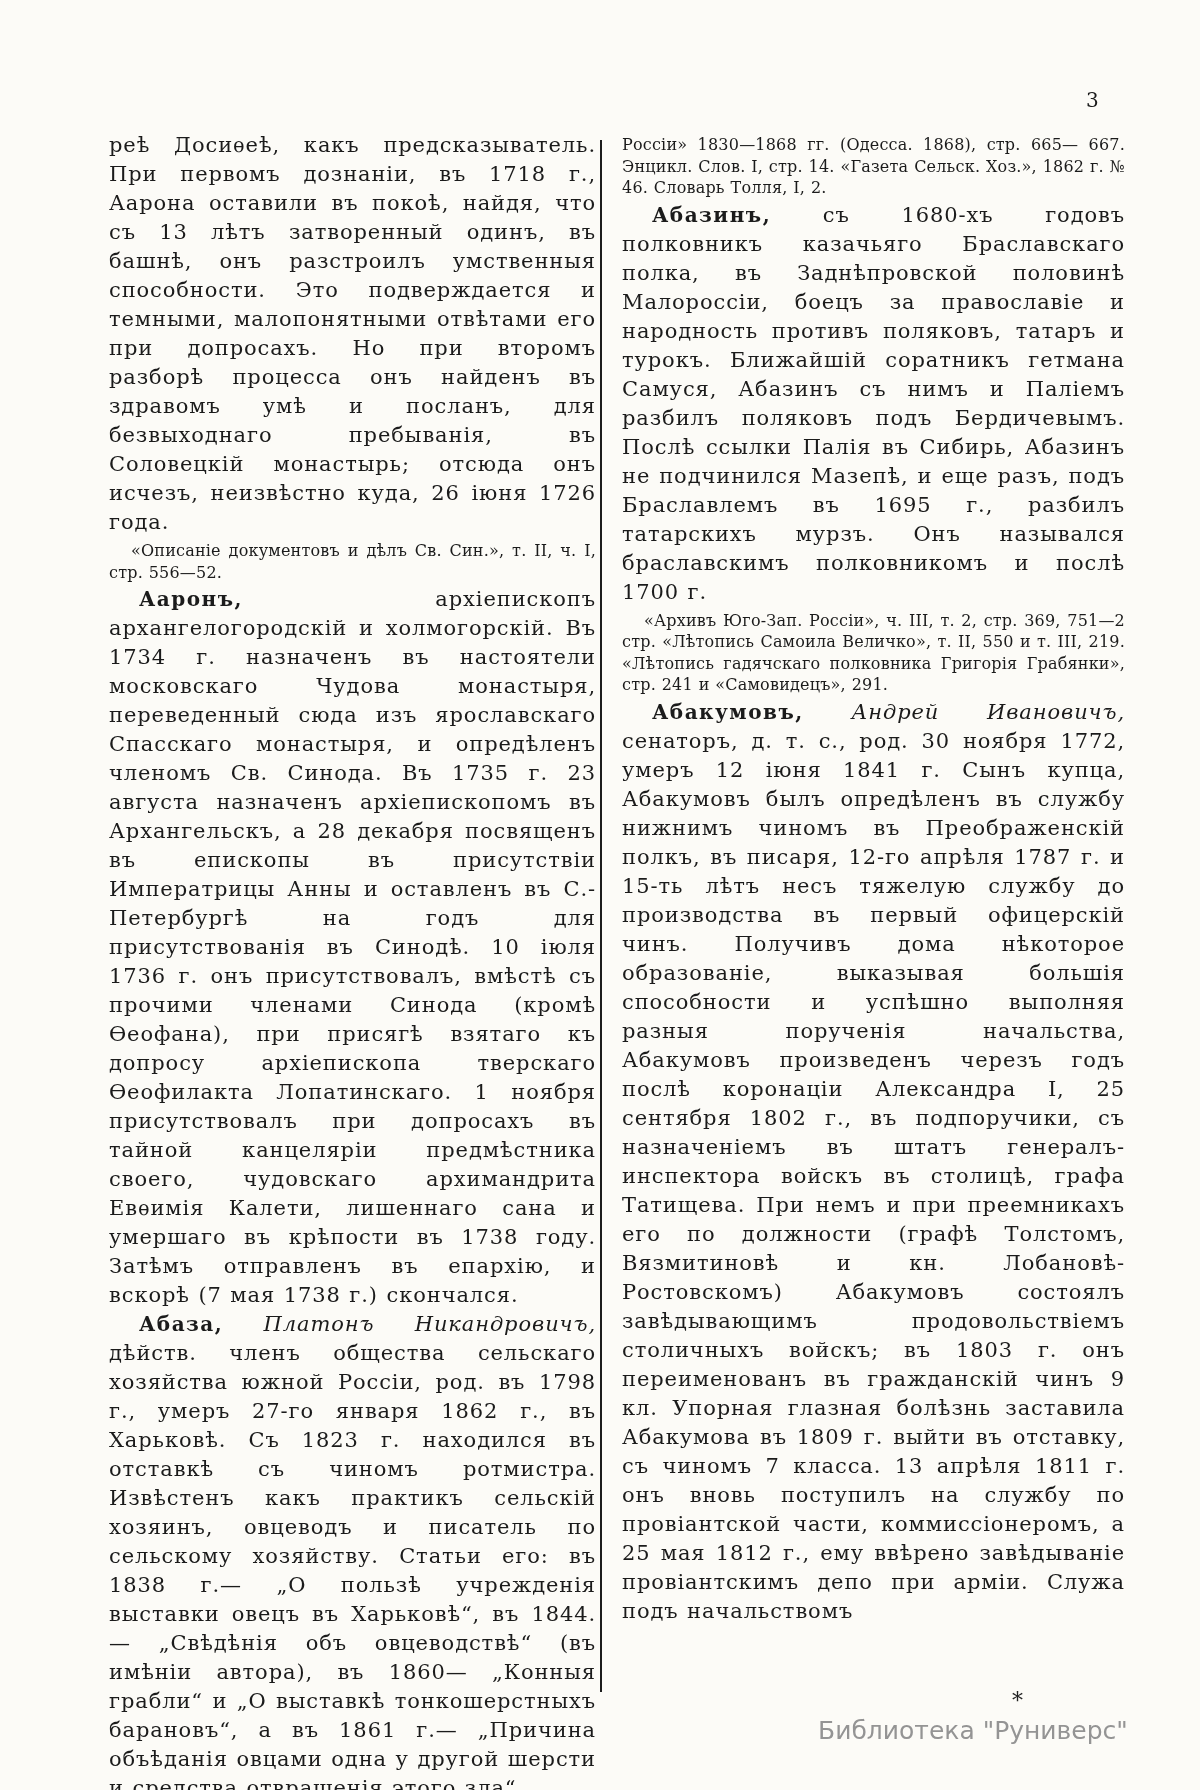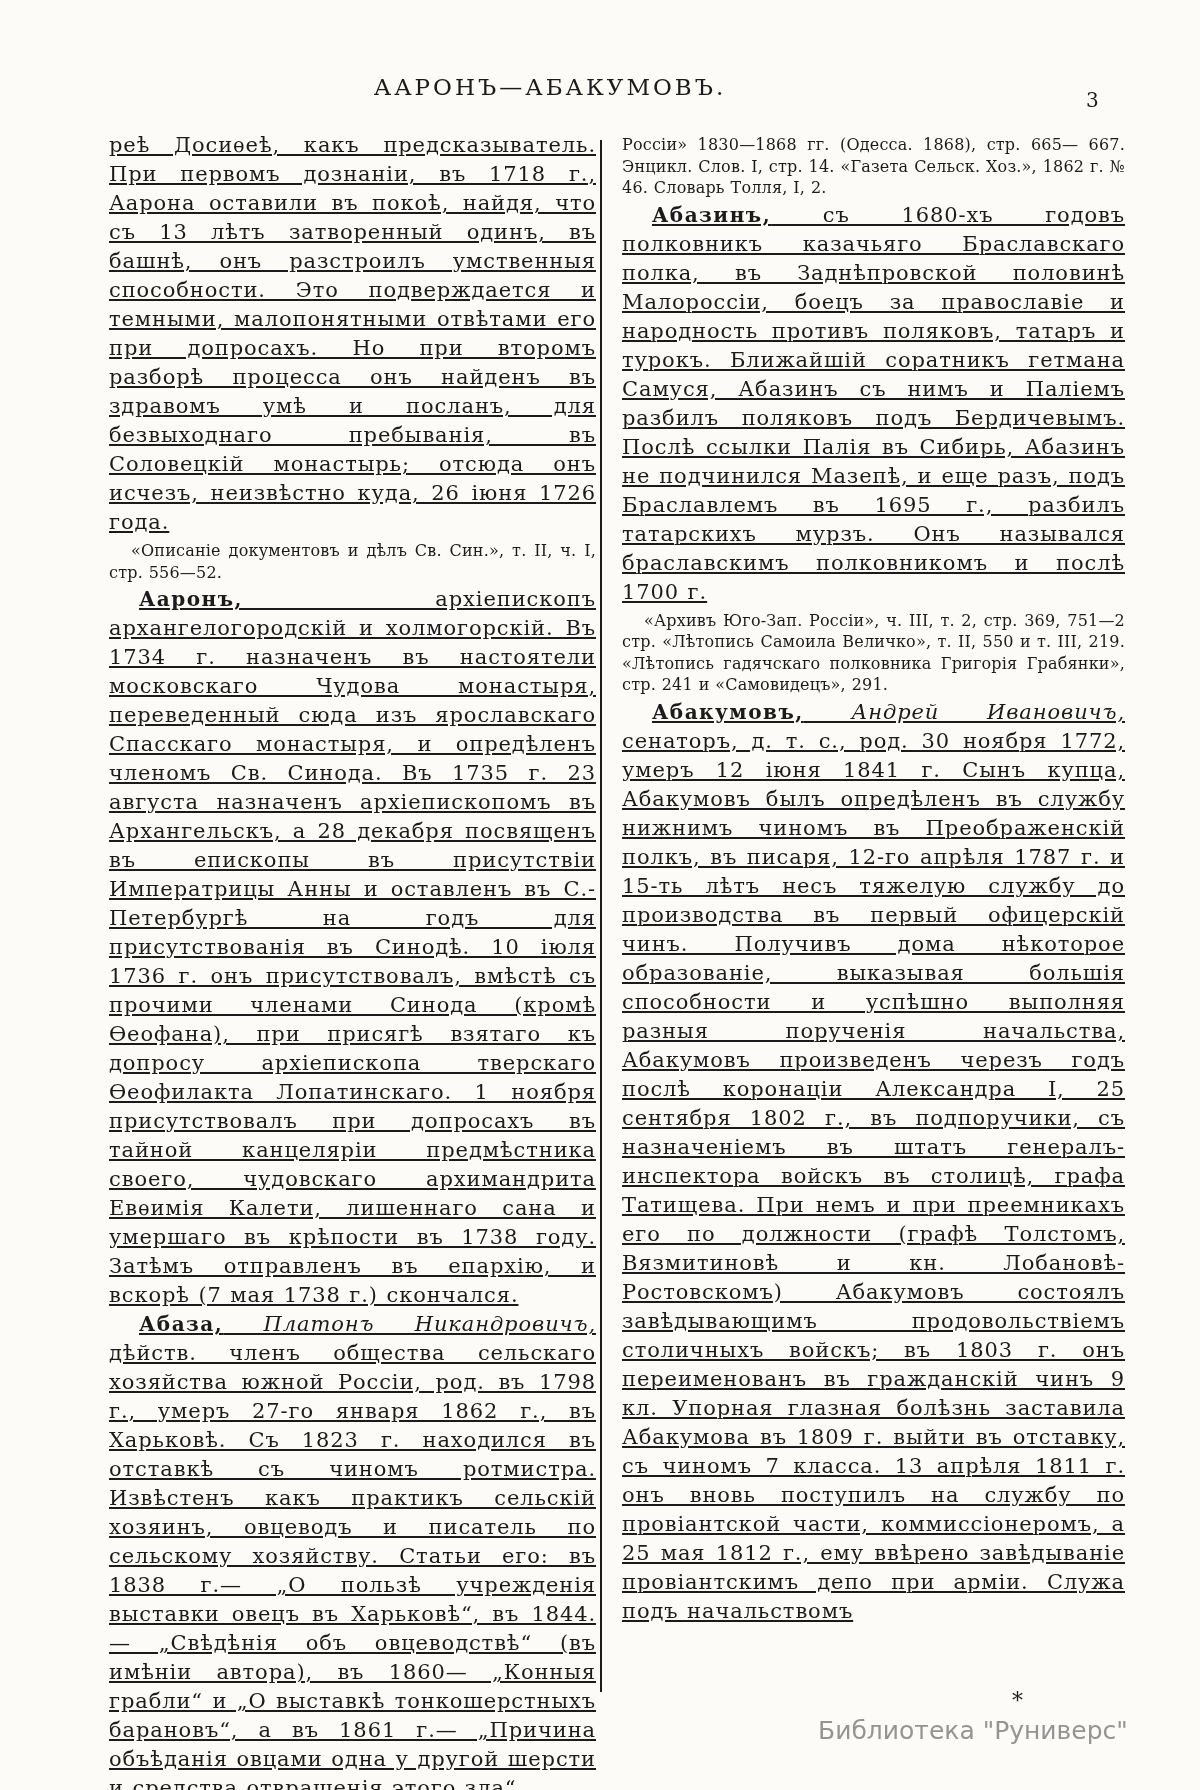--- a/index.html
+++ b/index.html
@@ -30,21 +30,21 @@
   .col-right { width:503px; margin-left:26px; }
   .divider {
     position:absolute; left:600px; top:140px;
     width:2px; height:1552px;
     background:#1c1c1c;
   }
   p { margin:0; }
   .body-text {
     font-size:21px; line-height:29px;
     text-align:justify;
-    letter-spacing:0.9px; word-spacing:1px;text-decoration:underline;
+    letter-spacing:0.9px; word-spacing:1px;
   }
   .entry { text-indent:30px; }
   .no-indent { text-indent:0 !important; }
   .cite {
     font-size:16px; line-height:21.5px;
     text-align:justify;
     letter-spacing:0.2px; word-spacing:0.5px;
     text-indent:22px;
     margin:3px 0 2px 0;
   }
@@ -63,23 +63,20 @@
     font-family:"DejaVu Sans","Liberation Sans",sans-serif;
     font-size:25px; color:#949494;
     white-space:nowrap;
   }
 </style>
 </head>
 <body>
 
 <div class="page">
 
-  <div class="running-head">
-    <span>ААРОНЪ—АБАКУМОВЪ.</span>
-  </div>
   <div class="page-number">3</div>
 
   <div class="divider"></div>
 
   <div class="columns">
 
     <div class="col col-left">
       <p class="body-text no-indent">реѣ Досиѳеѣ, какъ предсказыватель. При первомъ дознаніи, въ 1718 г., Аарона оставили въ покоѣ, найдя, что съ 13 лѣтъ затворенный одинъ, въ башнѣ, онъ разстроилъ умственныя способности. Это подверждается и темными, малопонятными отвѣтами его при допросахъ. Но при второмъ разборѣ процесса онъ найденъ въ здравомъ умѣ и посланъ, для безвыходнаго пребыванія, въ Соловецкій монастырь; отсюда онъ исчезъ, неизвѣстно куда, 26 іюня 1726 года.</p>
       <p class="cite">«Описаніе документовъ и дѣлъ Св. Син.», т. II, ч. I, стр. 556—52.</p>
       <p class="body-text entry"><b class="lead">Ааронъ,</b><span> архіепископъ архангелогородскій и холмогорскій. Въ 1734 г. назначенъ въ настоятели московскаго Чудова монастыря, переведенный сюда изъ ярославскаго Спасскаго монастыря, и опредѣленъ членомъ Св. Синода. Въ 1735 г. 23 августа назначенъ архіепископомъ въ Архангельскъ, а 28 декабря посвященъ въ епископы въ присутствіи Императрицы Анны и оставленъ въ С.-Петербургѣ на годъ для присутствованія въ Синодѣ. 10 іюля 1736 г. онъ присутствовалъ, вмѣстѣ съ прочими членами Синода (кромѣ Ѳеофана), при присягѣ взятаго къ допросу архіепископа тверскаго Ѳеофилакта Лопатинскаго. 1 ноября присутствовалъ при допросахъ въ тайной канцеляріи предмѣстника своего, чудовскаго архимандрита Евѳимія Калети, лишеннаго сана и умершаго въ крѣпости въ 1738 году. Затѣмъ отправленъ въ епархію, и вскорѣ (7 мая 1738 г.) скончался.</span></p>

